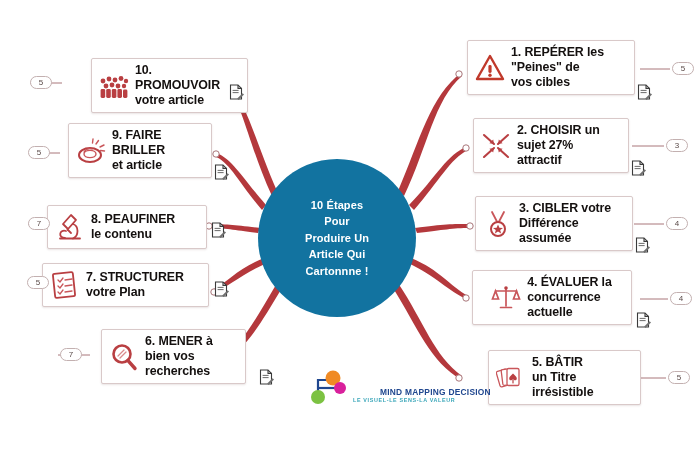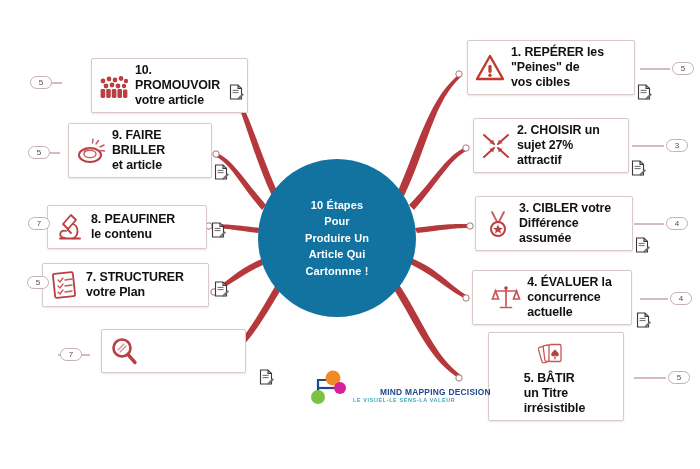--- a/index.html
+++ b/index.html
@@ -318,21 +318,21 @@
     <svg width="15" height="16" viewBox="0 0 15 16">
       <path d="M1.5 1 H9 L12.5 4.4 V15 H1.5 Z" fill="#fdfdfd" stroke="#3a3a3a" stroke-width="1.1"></path>
       <path d="M9 1 V4.4 H12.5" fill="none" stroke="#3a3a3a" stroke-width="1.1"></path>
       <line x1="3.6" y1="6.4" x2="9.6" y2="6.4" stroke="#5a5a5a" stroke-width="0.9"></line>
       <line x1="3.6" y1="8.6" x2="9.6" y2="8.6" stroke="#5a5a5a" stroke-width="0.9"></line>
       <path d="M8.2 14.6 L13.6 9.2 L15 10.6 L9.6 16 Z" fill="#6f6f6f"></path>
     </svg>
   </div>
   <div class="badge" style="left:670px; top:292px;">4</div>
 
-  <div class="node right" style="left:488px; top:332px; width:136px;flex-direction:column;">
+  <div class="node right" style="left:488px; top:350px; width:153px;">
     <div class="ico">
       <svg width="30" height="28" viewBox="0 0 30 28">
         <g fill="#ffffff" stroke="#c9565a" stroke-width="1.3">
           <rect x="2" y="6" width="11" height="16" rx="1.6" transform="rotate(-16 7.5 14)"></rect>
           <rect x="6" y="5" width="11" height="16" rx="1.6" transform="rotate(-7 11.5 13)"></rect>
           <rect x="11" y="4.5" width="12" height="17" rx="1.6"></rect>
         </g>
         <path d="M17 9.5 C19.2 11.8 20.8 12.8 20.8 14.4 C20.8 15.6 19.9 16.3 18.9 16.3 C18.2 16.3 17.5 15.9 17 15.3 C16.5 15.9 15.8 16.3 15.1 16.3 C14.1 16.3 13.2 15.6 13.2 14.4 C13.2 12.8 14.8 11.8 17 9.5 Z" fill="#b93f42"></path>
         <rect x="16.4" y="15.8" width="1.2" height="3.6" fill="#b93f42"></rect>
       </svg>
@@ -475,20 +475,25 @@
     <div class="ico">
       <svg width="32" height="30" viewBox="0 0 32 30">
         <circle cx="14" cy="12" r="8.5" fill="none" stroke="#b93f42" stroke-width="2.6"></circle>
         <line x1="19.8" y1="18.4" x2="27" y2="26.5" stroke="#b93f42" stroke-width="3.4" stroke-linecap="round"></line>
         <g stroke="#d98a8c" stroke-width="1.2" stroke-linecap="round">
           <line x1="10" y1="14" x2="16" y2="8"></line>
           <line x1="12" y1="16" x2="18" y2="10"></line>
         </g>
       </svg>
     </div>
+    <div class="lbl">
+      <span>6. MENER à</span><br>
+      <span>bien vos</span><br>
+      <span>recherches</span>
+    </div>
   </div>
   <div class="note-icon" style="left:259px; top:369px;">
     <svg width="15" height="16" viewBox="0 0 15 16">
       <path d="M1.5 1 H9 L12.5 4.4 V15 H1.5 Z" fill="#fdfdfd" stroke="#3a3a3a" stroke-width="1.1"></path>
       <path d="M9 1 V4.4 H12.5" fill="none" stroke="#3a3a3a" stroke-width="1.1"></path>
       <line x1="3.6" y1="6.4" x2="9.6" y2="6.4" stroke="#5a5a5a" stroke-width="0.9"></line>
       <line x1="3.6" y1="8.6" x2="9.6" y2="8.6" stroke="#5a5a5a" stroke-width="0.9"></line>
       <path d="M8.2 14.6 L13.6 9.2 L15 10.6 L9.6 16 Z" fill="#6f6f6f"></path>
     </svg>
   </div>

